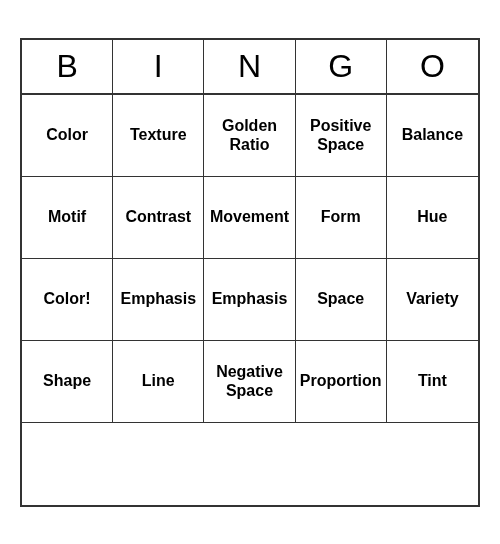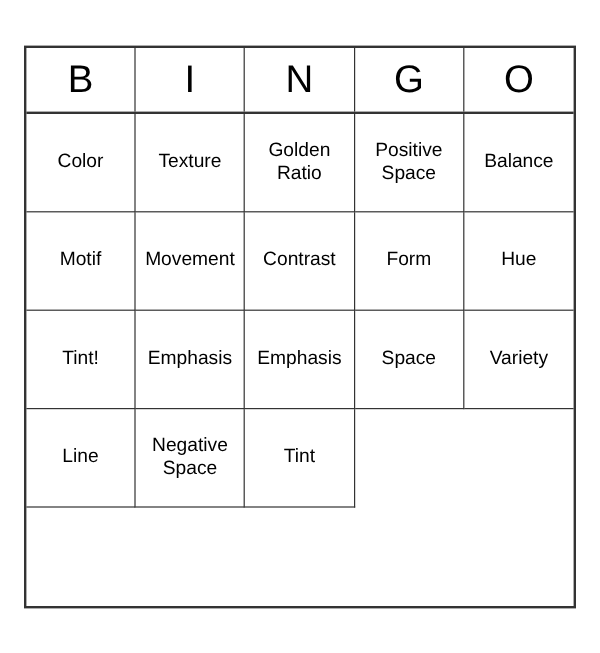--- a/index.html
+++ b/index.html
@@ -40,20 +40,21 @@
     }
 
     .bingo-header-cell:last-child {
       border-right: none;
     }
 
     .bingo-grid {
       display: grid;
       grid-template-columns: repeat(5, 1fr);
       grid-template-rows: repeat(5, 1fr);
+      font-weight: bold;
     }
 
     .bingo-cell {
       display: flex;
       justify-content: center;
       align-items: center;
       text-align: center;
       border-right: 1px solid #333;
       border-bottom: 1px solid #333;
       padding: 6px 4px;
@@ -96,49 +97,55 @@
       <div class="bingo-cell">
         <span class="cell-text sm">Positive Space</span>
       </div>
       <div class="bingo-cell">
         <span class="cell-text xs">Balance</span>
       </div>
       <div class="bingo-cell">
         <span class="cell-text lg">Motif</span>
       </div>
       <div class="bingo-cell">
-        <span class="cell-text xs">Movement</span>
+        <span class="cell-text sm">Contrast</span>
       </div>
       <div class="bingo-cell">
-        <span class="cell-text sm">Contrast</span>
+        <span class="cell-text xs">Movement</span>
       </div>
       <div class="bingo-cell">
         <span class="cell-text xl">Form</span>
       </div>
       <div class="bingo-cell">
         <span class="cell-text xl">Hue</span>
       </div>
       <div class="bingo-cell">
-        <span class="cell-text xl">Tint!</span>
+        <span class="cell-text xl">Color!</span>
       </div>
       <div class="bingo-cell">
         <span class="cell-text xs">Emphasis</span>
       </div>
       <div class="bingo-cell">
         <span class="cell-text xs">Emphasis</span>
       </div>
       <div class="bingo-cell">
         <span class="cell-text md">Space</span>
       </div>
       <div class="bingo-cell">
         <span class="cell-text sm">Variety</span>
       </div>
       <div class="bingo-cell">
+        <span class="cell-text lg">Shape</span>
+      </div>
+      <div class="bingo-cell">
         <span class="cell-text xl">Line</span>
       </div>
       <div class="bingo-cell">
         <span class="cell-text sm">Negative Space</span>
+      </div>
+      <div class="bingo-cell">
+        <span class="cell-text xs">Proportion</span>
       </div>
       <div class="bingo-cell">
         <span class="cell-text xl">Tint</span>
       </div>
     </div>
 </div>
 
 </body></html>

